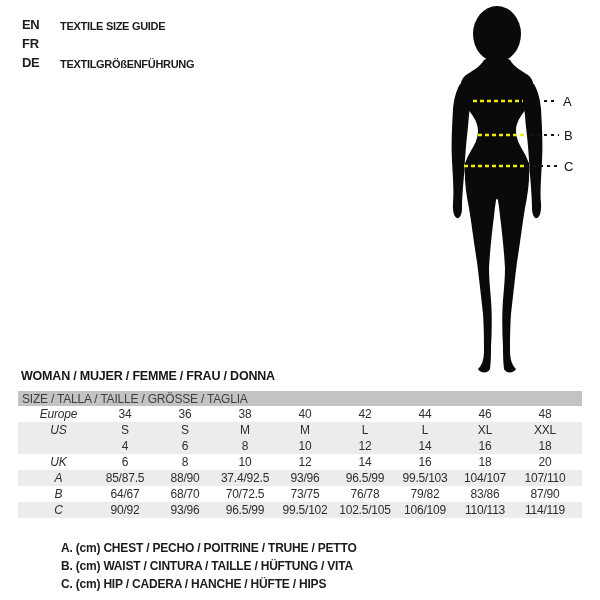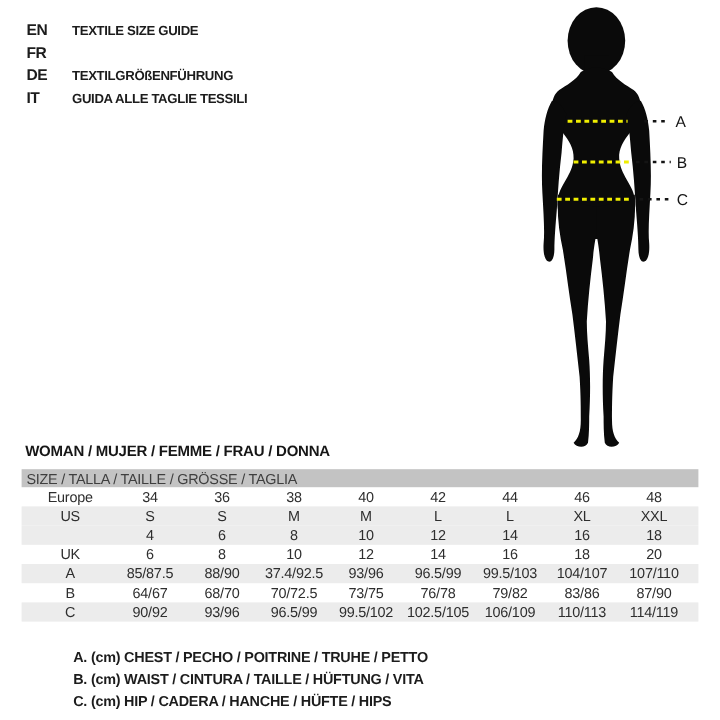--- a/index.html
+++ b/index.html
@@ -23,21 +23,21 @@
   .woman-title{position:absolute;left:21px;top:369px;font-size:12.5px;font-weight:bold;
     letter-spacing:-0.2px;color:#161616;white-space:nowrap;}
 
   
   .size-table{position:absolute;left:18px;top:391px;width:564px;}
   .size-table-header{height:15px;background:#c3c3c3;display:flex;align-items:center;
     font-size:12px;color:#3f3f3f;letter-spacing:-0.2px;padding-left:4px;box-sizing:border-box;}
   .t-row{display:grid;grid-template-columns:77px repeat(8,60px);height:16px;align-items:center;
     font-size:12px;color:#2e2e2e;letter-spacing:-0.2px;}
   .t-row.shaded{background:#ececec;}
-  .row-label{padding-left:4px;text-align:left;}
+  .row-label{padding-left:4px;text-align:left;font-style:italic;}
   .cell{text-align:center;}
 
   
   .legend{position:absolute;left:21px;top:541px;}
   .legend-line{height:18px;font-size:12px;font-weight:bold;letter-spacing:-0.2px;
     color:#1c1c1c;white-space:nowrap;margin-left:40px;}
 </style>
 </head>
 <body>
 
@@ -47,24 +47,20 @@
     <div class="lang-row">
       <span class="lang-code">EN</span>
       <span class="lang-title">TEXTILE SIZE GUIDE</span>
     </div>
     <div class="lang-row">
       <span class="lang-code">FR</span>
     </div>
     <div class="lang-row">
       <span class="lang-code">DE</span>
       <span class="lang-title">TEXTILGRÖßENFÜHRUNG</span>
-    </div>
-    <div class="lang-row">
-      <span class="lang-code">IT</span>
-      <span class="lang-title">GUIDA ALLE TAGLIE TESSILI</span>
     </div>
   </div>
 
   <div class="figure-wrap">
     <svg width="140" height="372" viewBox="0 0 140 372" xmlns="http://www.w3.org/2000/svg">
       <g fill="#0a0a0a">
 
         <ellipse cx="62" cy="30" rx="24" ry="28"></ellipse>
 
         <rect x="52" y="42" width="20" height="38"></rect>

